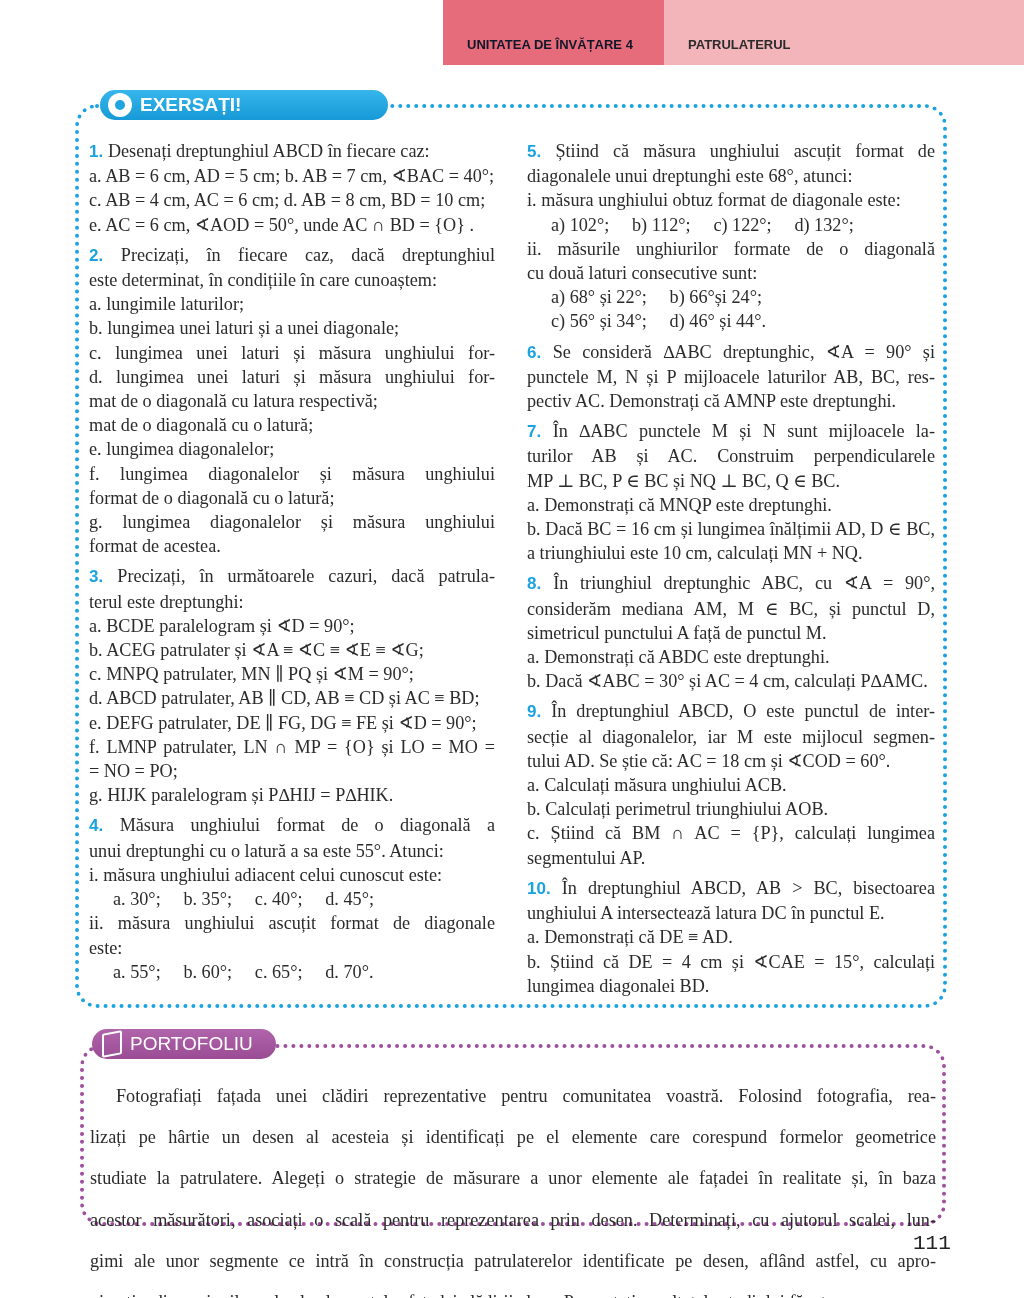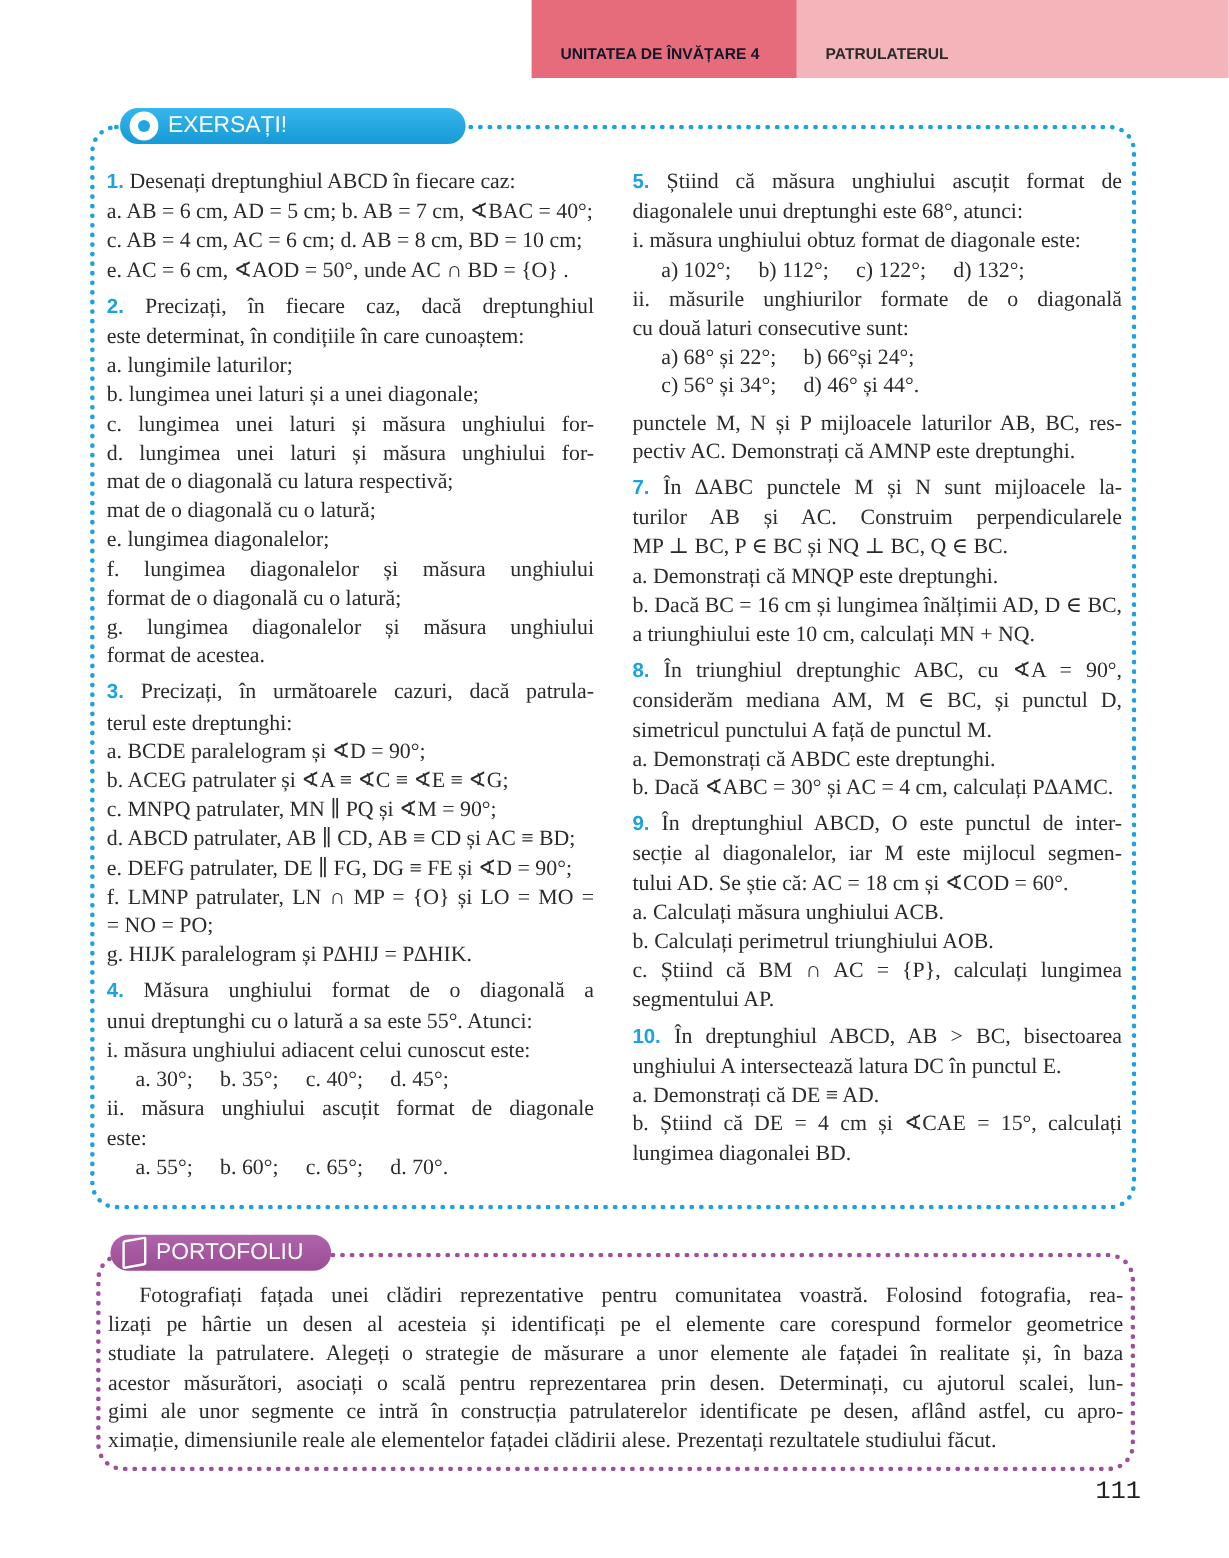--- a/index.html
+++ b/index.html
@@ -17,21 +17,21 @@
     color:#2b2b2b; font-family:"Liberation Sans", sans-serif; font-weight:bold; font-size:13px;
     display:flex; align-items:flex-end; padding-bottom:13px; box-sizing:border-box; padding-left:24px;
   }
   .box-ex {
     position:absolute; left:75px; top:104px; width:872px; height:904px;
     border:4px dotted #1aa3e0; border-radius:22px; box-sizing:border-box;
   }
   .pill-ex {
     position:absolute; left:100px; top:90px; width:288px; height:30px; border-radius:15px;
     background:linear-gradient(#36b6ec,#1699d6); color:#fff; font-family:"Liberation Sans", sans-serif;
-    font-size:19px; display:flex; align-items:center; padding-left:10px; box-sizing:border-box;
+    font-size:19px; display:flex; align-items:center; padding-left:10px; box-sizing:border-box;font-weight:bold;
   }
   .pill-ex .gear {
     width:20px; height:20px; border-radius:50%; background:#fff; position:relative; margin-right:10px;
     box-shadow:0 0 0 2px #fff;
   }
   .pill-ex .gear::after {
     content:""; position:absolute; left:5px; top:5px; width:10px; height:10px; border-radius:50%; background:#1ea6e0;
   }
   .box-pf {
     position:absolute; left:80px; top:1044px; width:866px; height:182px;
@@ -49,21 +49,21 @@
   .col-left { left:89px; top:139px; width:406px; }
   .col-right { left:527px; top:139px; width:408px; }
   .ex { margin-bottom:6px; }
   .ln { white-space:nowrap; display:block; text-align:justify; text-align-last:justify; }
   .ln.last { text-align-last:left; }
   .ln.ind { padding-left:24px; }
   .num { color:#1aa3e0; font-weight:bold; font-family:"Liberation Sans", sans-serif; font-size:17px; }
   .pf-text {
     position:absolute; left:90px; top:1067px; width:846px; font-size:18.2px; line-height:24.2px;
   }
-  .pf-text .ln { text-align:justify; }
+  .pf-text .ln { text-align:justify;margin-top:17px; }
   .pf-text .ln.first { padding-left:26px; }
   .pagenum {
     position:absolute; left:913px; top:1232px; font-family:Liberation Mono, monospace; font-size:21px; color:#222;
   }
 </style>
 </head>
 <body>
 
 <div class="hdr-left">
     <span>UNITATEA DE ÎNVĂȚARE 4</span>
@@ -127,20 +127,21 @@
       <span class="ln"><span class="num">5. </span><span>Știind că măsura unghiului ascuțit format de</span></span>
       <span class="ln last">diagonalele unui dreptunghi este 68°, atunci:</span>
       <span class="ln last">i. măsura unghiului obtuz format de diagonale este:</span>
       <span class="ln last ind">a) 102°;  b) 112°;  c) 122°;  d) 132°;</span>
       <span class="ln">ii. măsurile unghiurilor formate de o diagonală</span>
       <span class="ln last">cu două laturi consecutive sunt:</span>
       <span class="ln last ind">a) 68° și 22°;  b) 66°și 24°;</span>
       <span class="ln last ind">c) 56° și 34°;  d) 46° și 44°.</span>
     </div>
     <div class="ex">
+      <span class="ln"><span class="num">6. </span><span>Se consideră ∆ABC dreptunghic, ∢A = 90° și</span></span>
       <span class="ln">punctele M, N și P mijloacele laturilor AB, BC, res-</span>
       <span class="ln last">pectiv AC. Demonstrați că AMNP este dreptunghi.</span>
     </div>
     <div class="ex">
       <span class="ln"><span class="num">7. </span><span>În ∆ABC punctele M și N sunt mijloacele la-</span></span>
       <span class="ln">turilor AB și AC. Construim perpendicularele</span>
       <span class="ln last">MP ⊥ BC, P ∈ BC și NQ ⊥ BC, Q ∈ BC.</span>
       <span class="ln last">a. Demonstrați că MNQP este dreptunghi.</span>
       <span class="ln">b. Dacă BC = 16 cm și lungimea înălțimii AD, D ∈ BC,</span>
       <span class="ln last">a triunghiului este 10 cm, calculați MN + NQ.</span>

